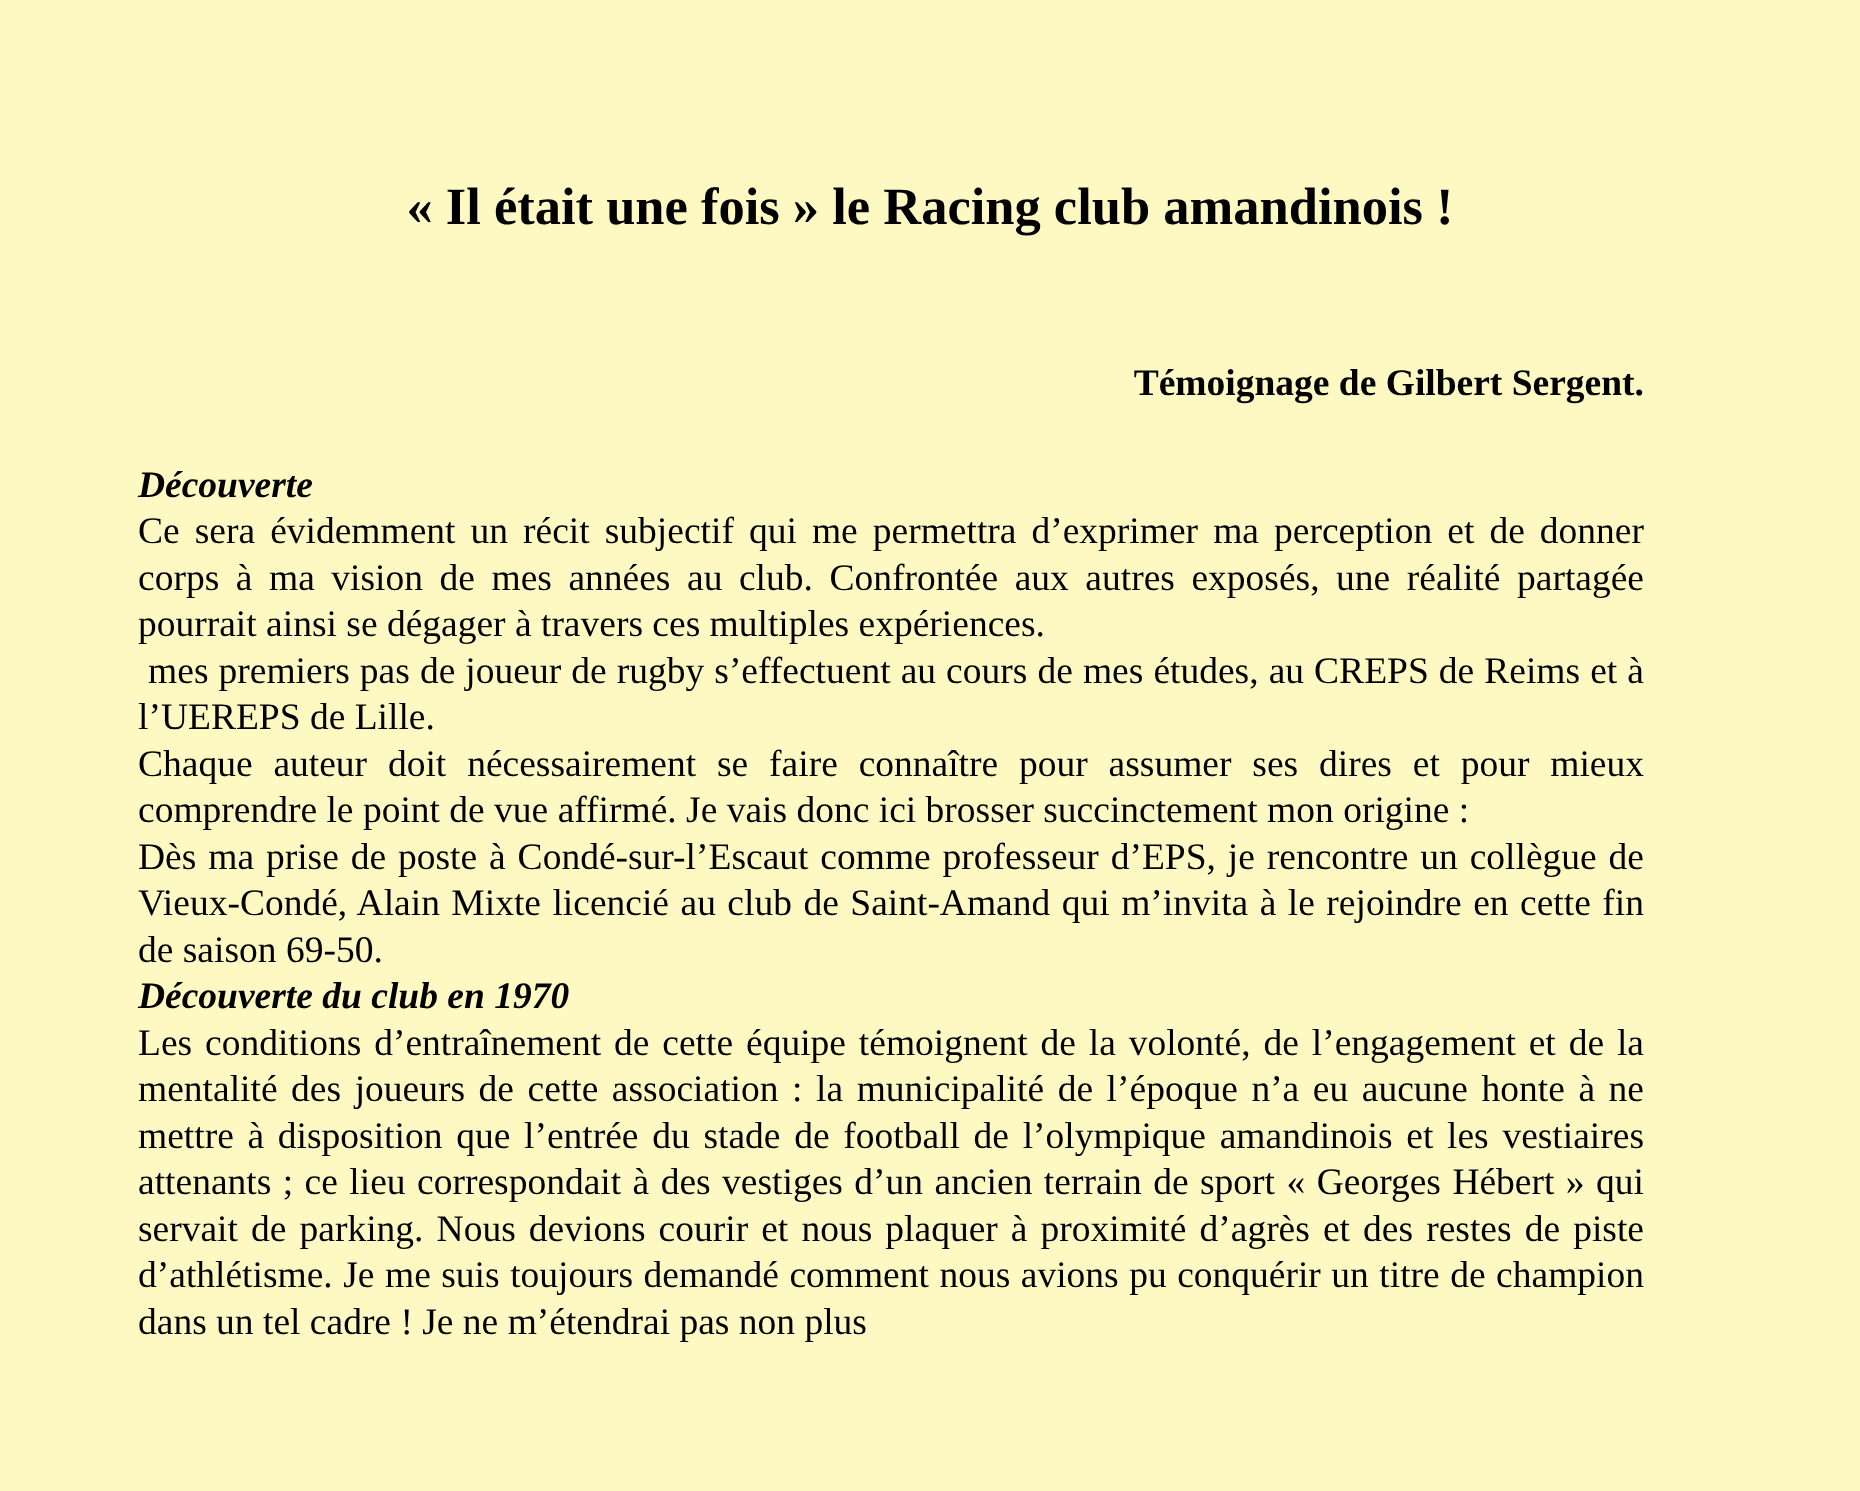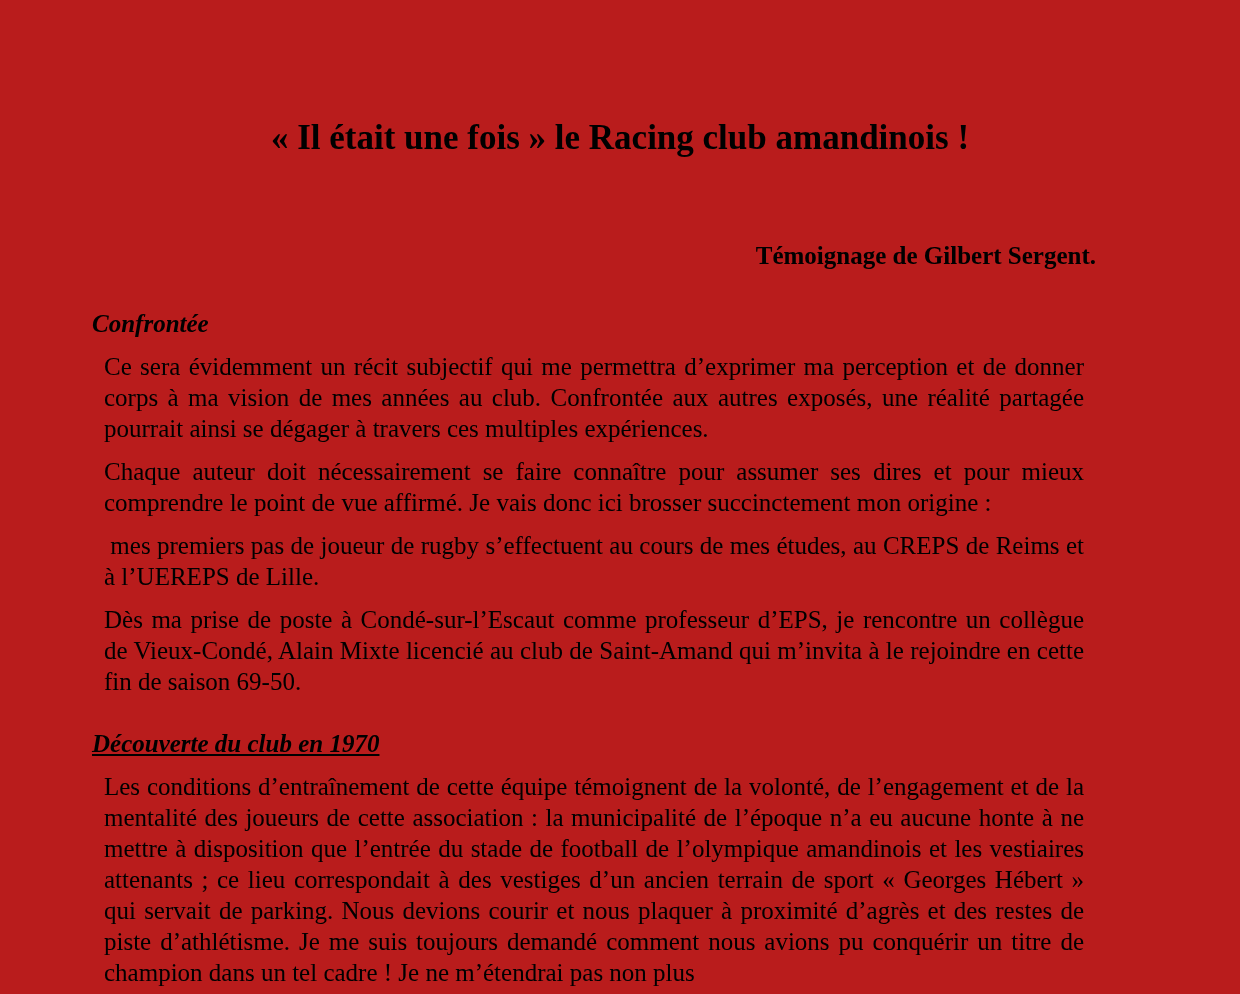--- a/index.html
+++ b/index.html
@@ -4,21 +4,21 @@
 <style>
   html, body {
     margin: 0;
     padding: 0;
     background: #ffffff;
   }
   .page {
     position: relative;
     width: 1240px;
     height: 994px;
-    background: #b91c1c;
+    background: #fef9c3;
     color: #000000;
     font-family: "Liberation Serif", "DejaVu Serif", serif;
     overflow: hidden;
   }
   .doc-title {
     margin: 117px 0 0 0;
     padding: 0;
     width: 1240px;
     font-size: 35px;
     line-height: 41px;
@@ -44,49 +44,47 @@
     padding: 0;
     font-size: 25px;
     line-height: 31px;
     font-weight: bold;
     font-style: italic;
   }
   .section-heading.first {
     margin-top: 37px;
   }
   .section-heading.second {
-    margin-top: 31px;
-    text-decoration: underline;
   }
   .body-para {
-    margin: 12px;
+    margin: 0;
     padding: 0;
     font-size: 25px;
     line-height: 31px;
     text-align: justify;
   }
 </style>
 </head>
 <body>
 
 <div class="page">
 
   <h1 class="doc-title">« Il était une fois » le Racing club amandinois !</h1>
 
   <div class="content">
 
     <p class="doc-subtitle">Témoignage de Gilbert Sergent.</p>
 
-    <h2 class="section-heading first">Confrontée</h2>
+    <h2 class="section-heading first">Découverte</h2>
 
     <p class="body-para">Ce sera évidemment un récit subjectif qui me permettra d’exprimer ma perception et de donner corps à ma vision de mes années au club. Confrontée aux autres exposés, une réalité partagée pourrait ainsi se dégager à travers ces multiples expériences.</p>
 
+    <p class="body-para">&nbsp;mes premiers pas de joueur de rugby s’effectuent au cours de mes études, au CREPS de Reims et à l’UEREPS de Lille.</p>
+
     <p class="body-para">Chaque auteur doit nécessairement se faire connaître pour assumer ses dires et pour mieux comprendre le point de vue affirmé. Je vais donc ici brosser succinctement mon origine :</p>
-
-    <p class="body-para">&nbsp;mes premiers pas de joueur de rugby s’effectuent au cours de mes études, au CREPS de Reims et à l’UEREPS de Lille.</p>
 
     <p class="body-para">Dès ma prise de poste à Condé-sur-l’Escaut comme professeur d’EPS, je rencontre un collègue de Vieux-Condé, Alain Mixte licencié au club de Saint-Amand qui m’invita à le rejoindre en cette fin de saison 69-50.</p>
 
     <h2 class="section-heading second">Découverte du club en 1970</h2>
 
     <p class="body-para">Les conditions d’entraînement de cette équipe témoignent de la volonté, de l’engagement et de la mentalité des joueurs de cette association : la municipalité de l’époque n’a eu aucune honte à ne mettre à disposition que l’entrée du stade de football de l’olympique amandinois et les vestiaires attenants ; ce lieu correspondait à des vestiges d’un ancien terrain de sport « Georges Hébert » qui servait de parking. Nous devions courir et nous plaquer à proximité d’agrès et des restes de piste d’athlétisme. Je me suis toujours demandé comment nous avions pu conquérir un titre de champion dans un tel cadre ! Je ne m’étendrai pas non plus</p>
 
   </div>
 </div>
 

